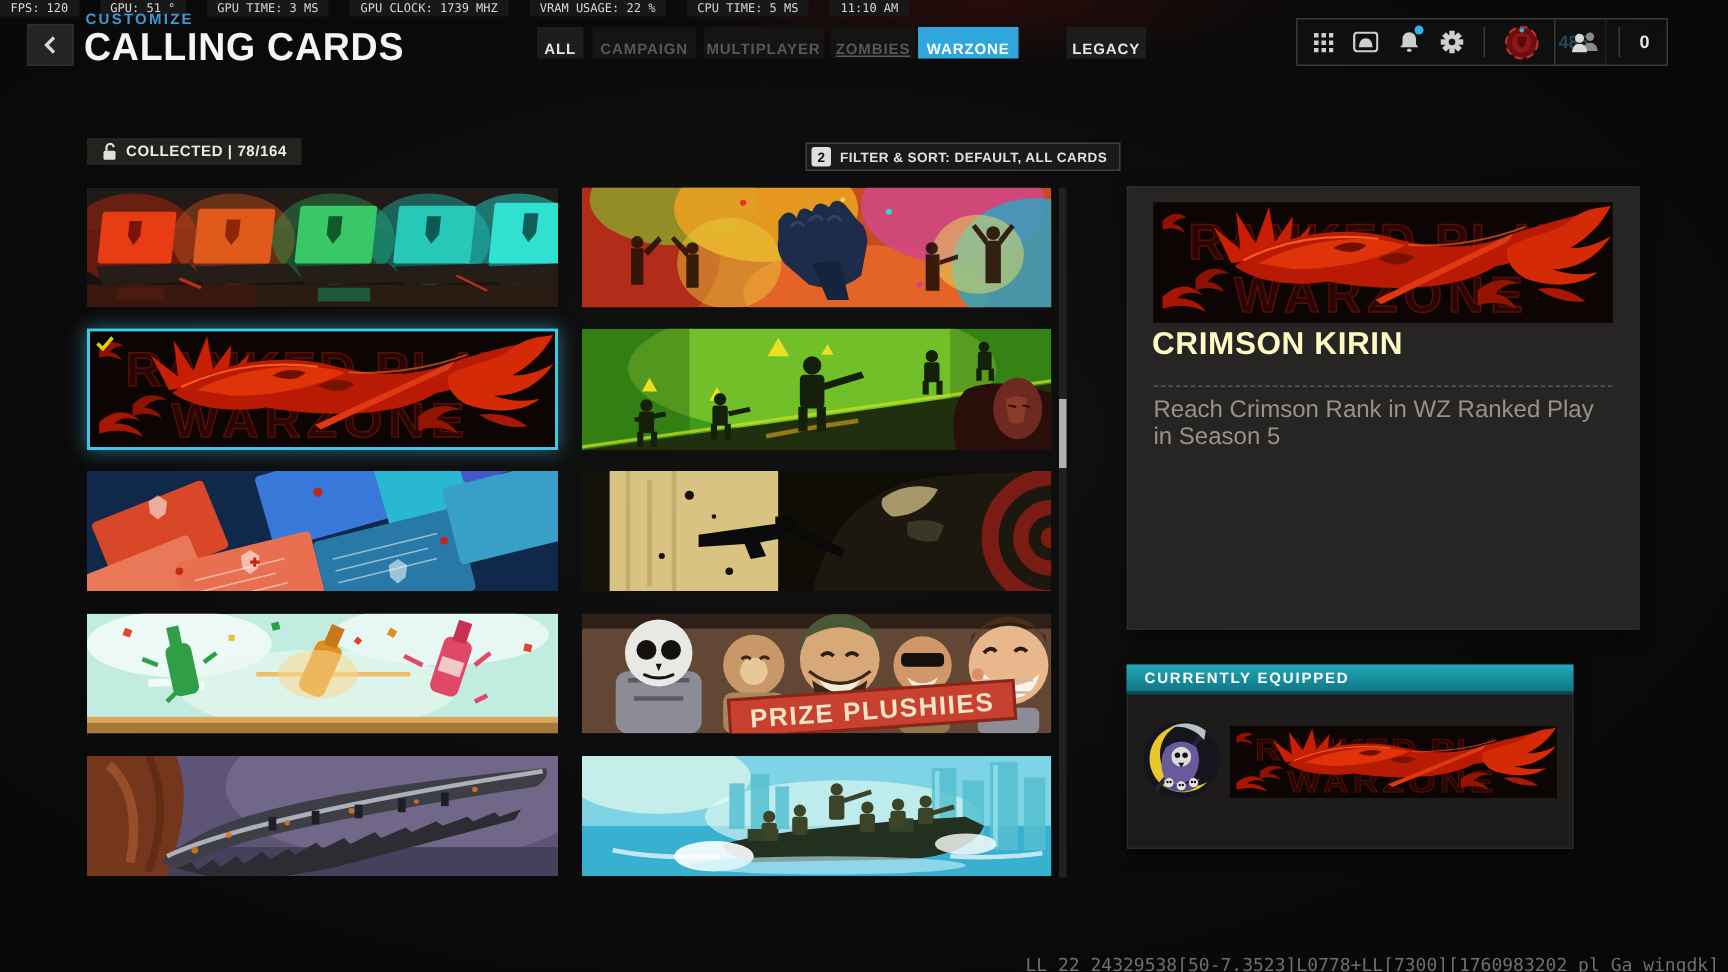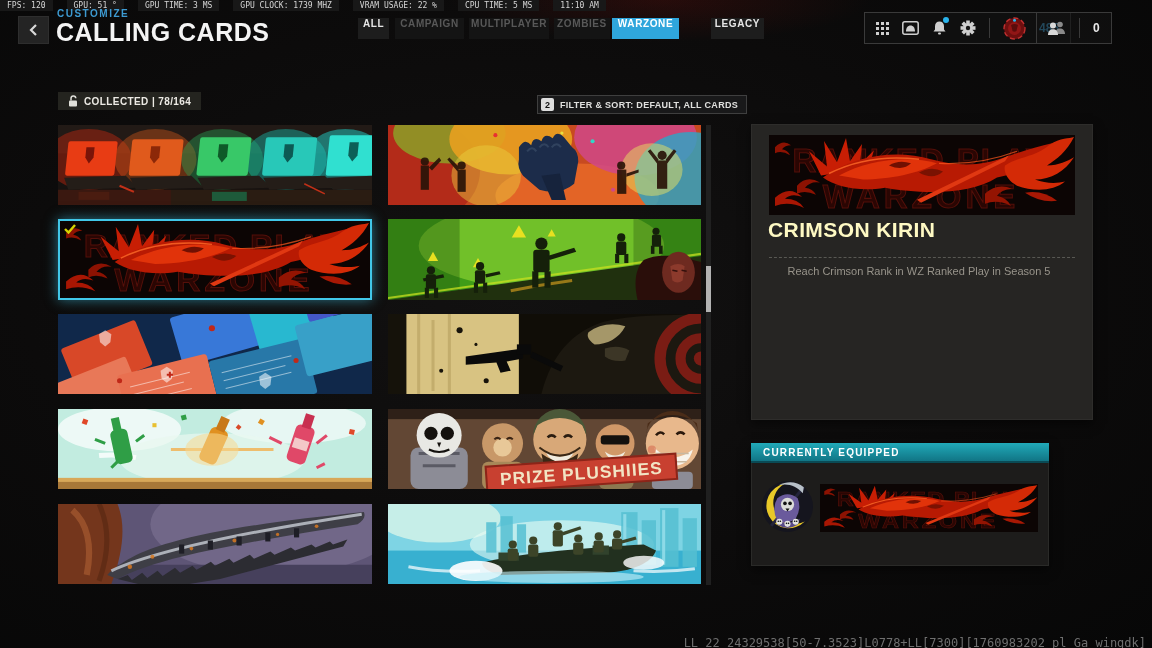--- a/index.html
+++ b/index.html
@@ -16,21 +16,21 @@
   #perfbar{left:0;top:0;height:11px;display:flex;gap:14px;align-items:stretch;
     font-family:"DejaVu Sans Mono",monospace;font-size:8px;line-height:11px;color:#d6d6d6;}
   #perfbar .seg{background:#181818;padding:0 7px;white-space:nowrap;}
   
   #back-btn{left:18px;top:16px;width:29px;height:26px;background:#242424;border:1px solid #2e2e2e;
     display:flex;align-items:center;justify-content:center;cursor:pointer;}
   #eyebrow{left:57px;top:8px;font-size:10px;font-weight:bold;letter-spacing:1.5px;color:#3d9ad1;text-align:right;}
   #page-title{left:56px;top:17px;font-size:25px;font-weight:800;letter-spacing:.5px;color:#f4f4f4;
     transform:scaleY(1.04);transform-origin:top left;}
   
-  .tab{top:18px;height:21px;display:flex;align-items:flex-start;justify-content:center;
+  .tab{top:18px;height:21px;display:flex;align-items:flex-end;justify-content:center;
     font-size:10px;font-weight:bold;letter-spacing:.6px;cursor:pointer;}
   .tab.normal{background:#1d1d1d;color:#e6e6e6;}
   .tab.dim{background:#141414;color:#585858;}
   .tab.active{background:#2fa6dc;color:#ffffff;}
   
   .tr-group{top:12px;height:32px;border:1px solid #3a3a3a;background:rgba(18,18,18,.65);
     display:flex;align-items:center;gap:13px;padding:0 11px;box-sizing:border-box;}
   .tr-div{width:1px;height:20px;background:#3a3a3a;}
   .icon-btn{display:flex;align-items:center;justify-content:center;cursor:pointer;position:relative;}
   #points-value{font-size:12px;font-weight:bold;color:#3fa8e0;}
@@ -51,21 +51,21 @@
   
   #scroll-track{left:706px;top:125px;width:5px;height:460px;background:#202020;}
   #scroll-thumb{left:0;top:141px;width:5px;height:46px;background:#b2b2b2;cursor:grab;}
   
   #detail-panel{left:751px;top:124px;width:342px;height:296px;background:#262523;
     box-shadow:inset 0 0 0 1px #2e2d2b, 0 4px 10px rgba(0,0,0,.5);}
   #detail-art{position:absolute;left:18px;top:11px;width:306px;height:80px;background:#000;}
   #detail-art svg{width:100%;height:100%;display:block;}
   #detail-title{position:absolute;left:17px;top:94px;font-size:21px;font-weight:800;color:#fef9c3;letter-spacing:.4px;}
   #detail-sep{position:absolute;left:18px;top:133px;width:306px;border-top:1px dashed #585853;}
-  #detail-desc{position:absolute;left:18px;top:141px;width:300px;font-size:11px;color:#97938a;text-align:center;}
+  #detail-desc{position:absolute;left:18px;top:141px;width:300px;font-size:16px;color:#97938a;}
   
   #equipped-panel{left:751px;top:443px;width:298px;height:123px;background:#1d1c1b;
     box-shadow:inset 0 0 0 1px #2a2a28, 0 4px 10px rgba(0,0,0,.5);}
   #equipped-header{position:absolute;left:0;top:0;width:100%;height:20px;
     background:linear-gradient(#21aab9,#117585);border-bottom:2px solid #0a4a55;box-sizing:border-box;
     display:flex;align-items:center;padding:0 12px;font-size:10px;font-weight:bold;letter-spacing:1.2px;color:#fff;}
   #equipped-emblem{position:absolute;left:10px;top:37px;width:53px;height:53px;cursor:pointer;}
   #equipped-card{position:absolute;left:69px;top:41px;width:218px;height:48px;background:#000;cursor:pointer;}
   #equipped-card svg{width:100%;height:100%;display:block;}
   
@@ -120,21 +120,21 @@
 
   <div class="abs tab normal" style="left:358px;width:31px;">
       <span>ALL</span>
     </div>
   <div class="abs tab dim" style="left:395px;width:69px;">
       <span>CAMPAIGN</span>
     </div>
   <div class="abs tab dim" style="left:469px;width:80px;">
       <span>MULTIPLAYER</span>
     </div>
-  <div class="abs tab dim" style="left:554px;width:56px;">
+  <div class="abs tab dim" style="left:554px;width:56px;text-decoration:underline;">
       <span>ZOMBIES</span>
     </div>
   <div class="abs tab active" style="left:612px;width:67px;">
       <span>WARZONE</span>
     </div>
   <div class="abs tab normal" style="left:711px;width:53px;">
       <span>LEGACY</span>
     </div>
 
   <div class="abs tr-group" style="left:864px;">

